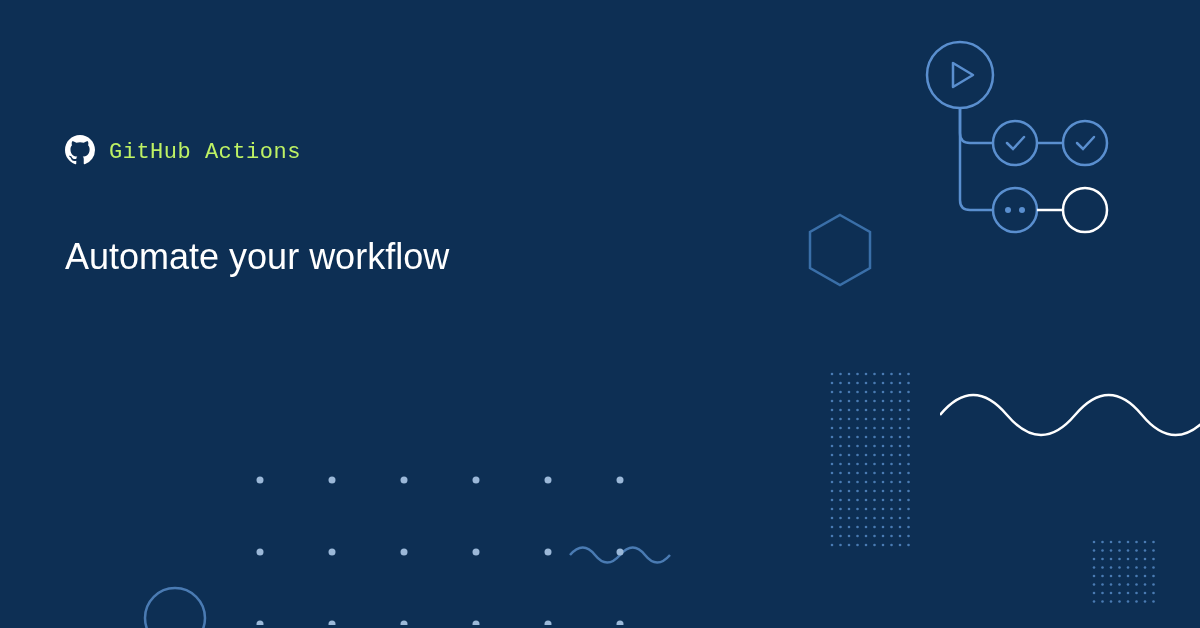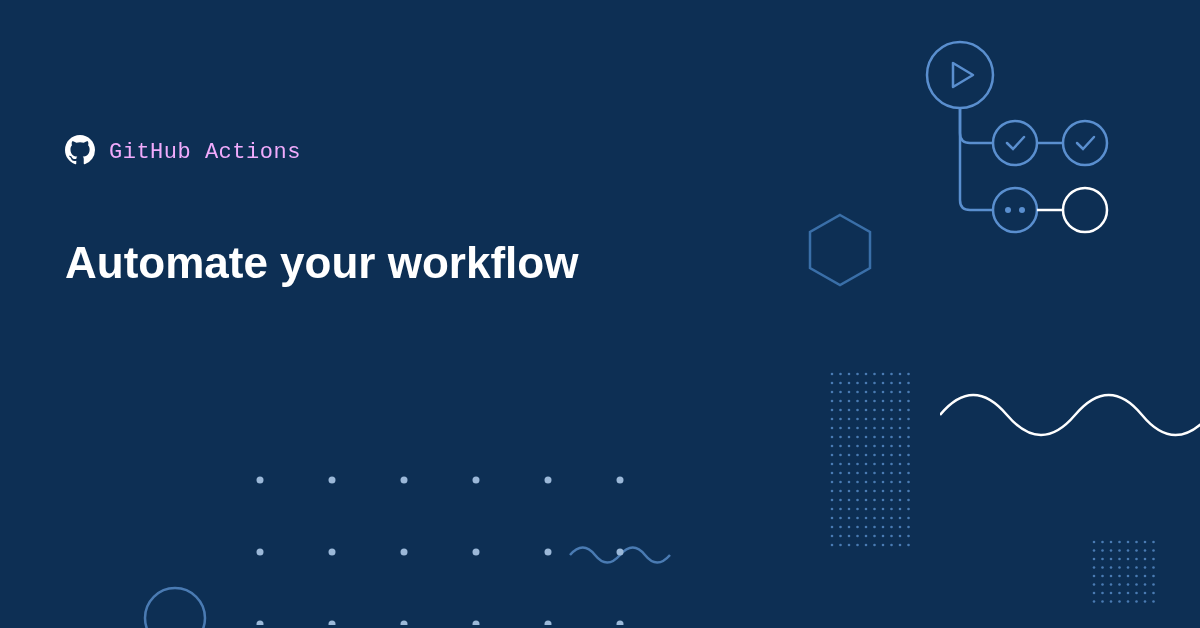--- a/index.html
+++ b/index.html
@@ -18,26 +18,26 @@
     }
     .brand {
       display: flex;
       align-items: center;
       gap: 14px;
       margin-bottom: 65px;
     }
     .brand-text {
       font-family: "SFMono-Regular", Consolas, "Liberation Mono", Menlo, monospace;
       font-size: 22px;
-      color: #f0abfc;
+      color: #bef264;
       letter-spacing: 0.5px;
     }
     .headline {
-      font-size: 44px;
-      font-weight: 700;
+      font-size: 36px;
+      font-weight: 400;
       color: #ffffff;
       line-height: 1.3;
     }
     .decoration {
       position: absolute;
       pointer-events: none;
     }
   </style>
 </head>
 <body>

